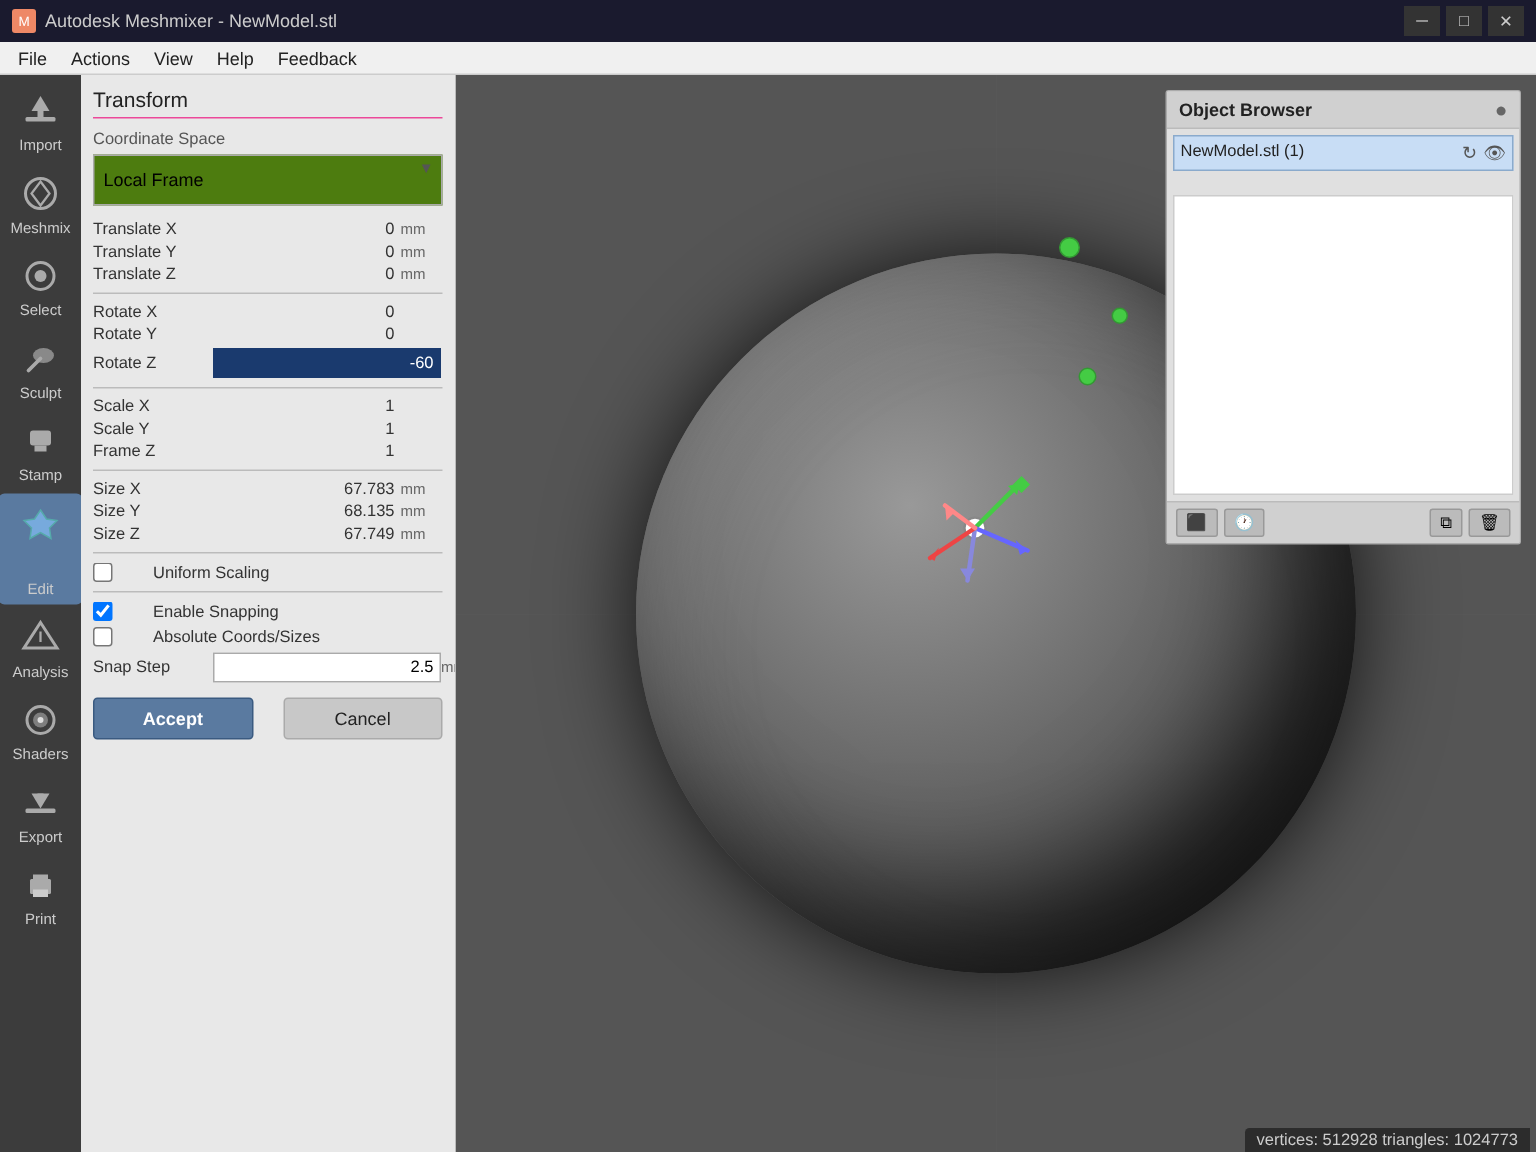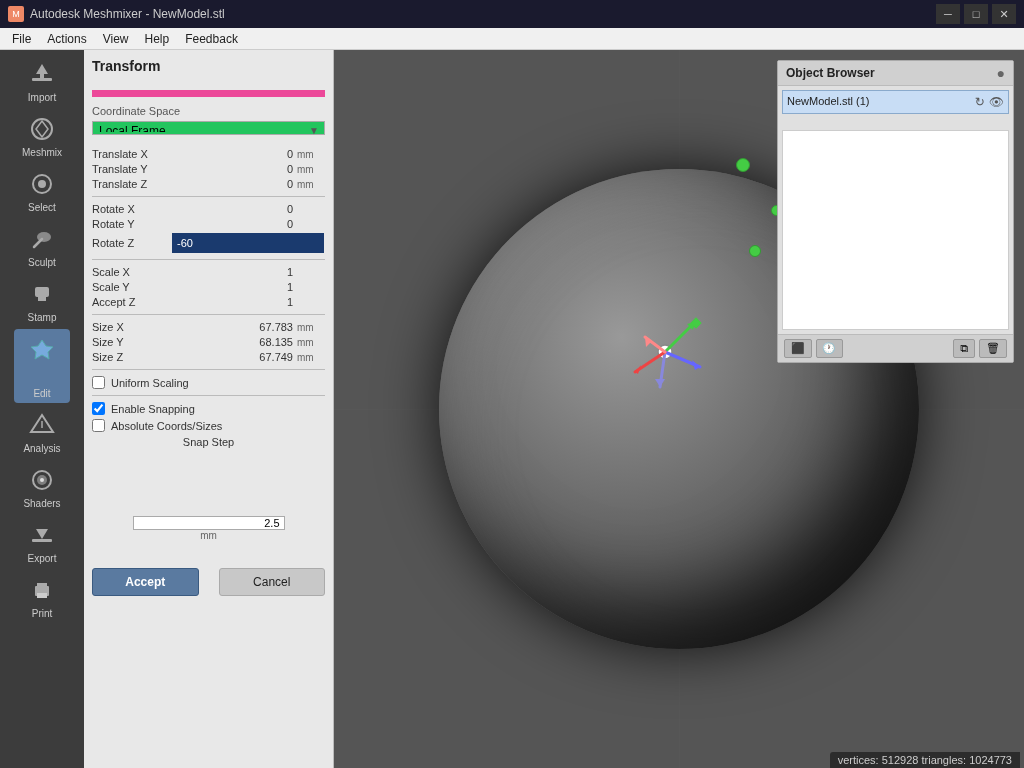--- a/index.html
+++ b/index.html
@@ -22,59 +22,59 @@
       display: flex; align-items: center; padding: 0 4px;
       border-bottom: 1px solid #ccc;
     }
     .menu-item { padding: 2px 8px; cursor: pointer; font-size: 12px; color: #222; }
 
     
     #main { display: flex; width: 100%; height: calc(768px - 50px); }
 
     
     #icon-toolbar {
-      width: 84px; background: #3c3c3c;
+      width: 54px; background: #3c3c3c;
       display: flex; flex-direction: column; align-items: center;
       padding: 4px 0; gap: 2px; overflow: hidden;
     }
     .tool-btn {
       width: 56px; display: flex; flex-direction: column; align-items: center;
       padding: 4px 2px; cursor: pointer; border-radius: 4px; color: #ddd;
       font-size: 10px; gap: 2px;
     }
     .tool-btn.active { background: #5a7aa0; gap: 23px; }
     .tool-icon { width: 32px; height: 32px; display: flex; align-items: center; justify-content: center; font-size: 22px; }
     .tool-label { font-size: 10px; color: #ccc; text-align: center; }
 
     
     #transform-panel {
       width: 250px; background: #e8e8e8;
       padding: 8px; overflow-y: auto;
       border-right: 1px solid #bbb;
     }
-    .panel-title { font-size: 14px; font-weight: bold; color: #222; margin-bottom: 8px; padding-bottom: 16px; border-bottom: 7px solid #ec4899; }
+    .panel-title { font-size: 14px; font-weight: normal; color: #222; margin-bottom: 8px; padding-bottom: 4px; border-bottom: 1px solid #ec4899; }
     .section-label { font-size: 11px; color: #555; margin-bottom: 4px; }
     .coord-select-wrap { position: relative; margin-bottom: 10px; }
-    .coord-select-wrap select { width: 100%; padding: 2px 20px 2px 6px; height: 14px; border: 1px solid #aaa; background: #22c55e; font-size: 12px; appearance: none; cursor: pointer; }
+    .coord-select-wrap select { width: 100%; padding: 2px 20px 2px 6px; height: 34px; border: 1px solid #aaa; background: #4d7c0f; font-size: 12px; appearance: none; cursor: pointer; }
     .coord-select-wrap::after { content: '▼'; position: absolute; right: 6px; top: 4px; font-size: 10px; pointer-events: none; color: #555; }
 
     .field-row { display: flex; align-items: center; margin-bottom: 3px; }
     .field-label { flex: 0 0 80px; font-size: 11px; color: #333; }
     .field-value { flex: 1; text-align: right; font-size: 11px; color: #333; padding-right: 4px; }
     .field-unit { flex: 0 0 28px; font-size: 10px; color: #666; }
-    .field-input { flex: 1; height: 20px; border: 1px solid #aaa; background: white; font-size: 11px; padding: 0 4px; }
+    .field-input { flex: 1; height: 20px; border: 1px solid #aaa; background: white; font-size: 11px; text-align: right; padding: 0 4px; }
     .field-input.active { background: #1a3a6e; color: white; border-color: #1a3a6e; }
 
     .divider { border: none; border-top: 1px solid #bbb; margin: 6px 0; }
 
     .checkbox-row { display: flex; align-items: center; gap: 6px; margin-bottom: 4px; }
     .checkbox-row input[type=checkbox] { width: 13px; height: 13px; cursor: pointer; }
-    .checkbox-label { font-size: 11px; color: #333; }
-
-    .snap-row { display: flex; align-items: center; margin-bottom: 4px; flex-direction: column; }
+    .checkbox-label { font-size: 11px; color: #333; margin-left: 21px; }
+
+    .snap-row { display: flex; align-items: center; margin-bottom: 4px; }
     .snap-label { flex: 0 0 80px; font-size: 11px; color: #333; }
     .snap-value { flex: 1; height: 20px; border: 1px solid #aaa; background: white; font-size: 11px; text-align: right; padding: 0 4px; }
     .snap-unit { flex: 0 0 28px; font-size: 10px; color: #666; }
 
     .btn-row { display: flex; gap: 20px; margin-top: 10px; }
     .btn-accept { flex: 1; height: 28px; background: #5a7aa0; border: 1px solid #3a5a80; color: white; font-size: 12px; font-weight: bold; cursor: pointer; border-radius: 3px; }
     .btn-cancel { flex: 1; height: 28px; background: #c8c8c8; border: 1px solid #aaa; color: #222; font-size: 12px; cursor: pointer; border-radius: 3px; }
 
     
     #viewport {
@@ -300,21 +300,21 @@
       <span class="field-label">Scale X</span>
       <span class="field-value">1</span>
       <span class="field-unit"></span>
     </div>
     <div class="field-row">
       <span class="field-label">Scale Y</span>
       <span class="field-value">1</span>
       <span class="field-unit"></span>
     </div>
     <div class="field-row">
-      <span class="field-label">Accept Z</span>
+      <span class="field-label">Frame Z</span>
       <span class="field-value">1</span>
       <span class="field-unit"></span>
     </div>
 
     <hr class="divider">
 
     <div class="field-row">
       <span class="field-label">Size X</span>
       <span class="field-value">67.783</span>
       <span class="field-unit">mm</span>

